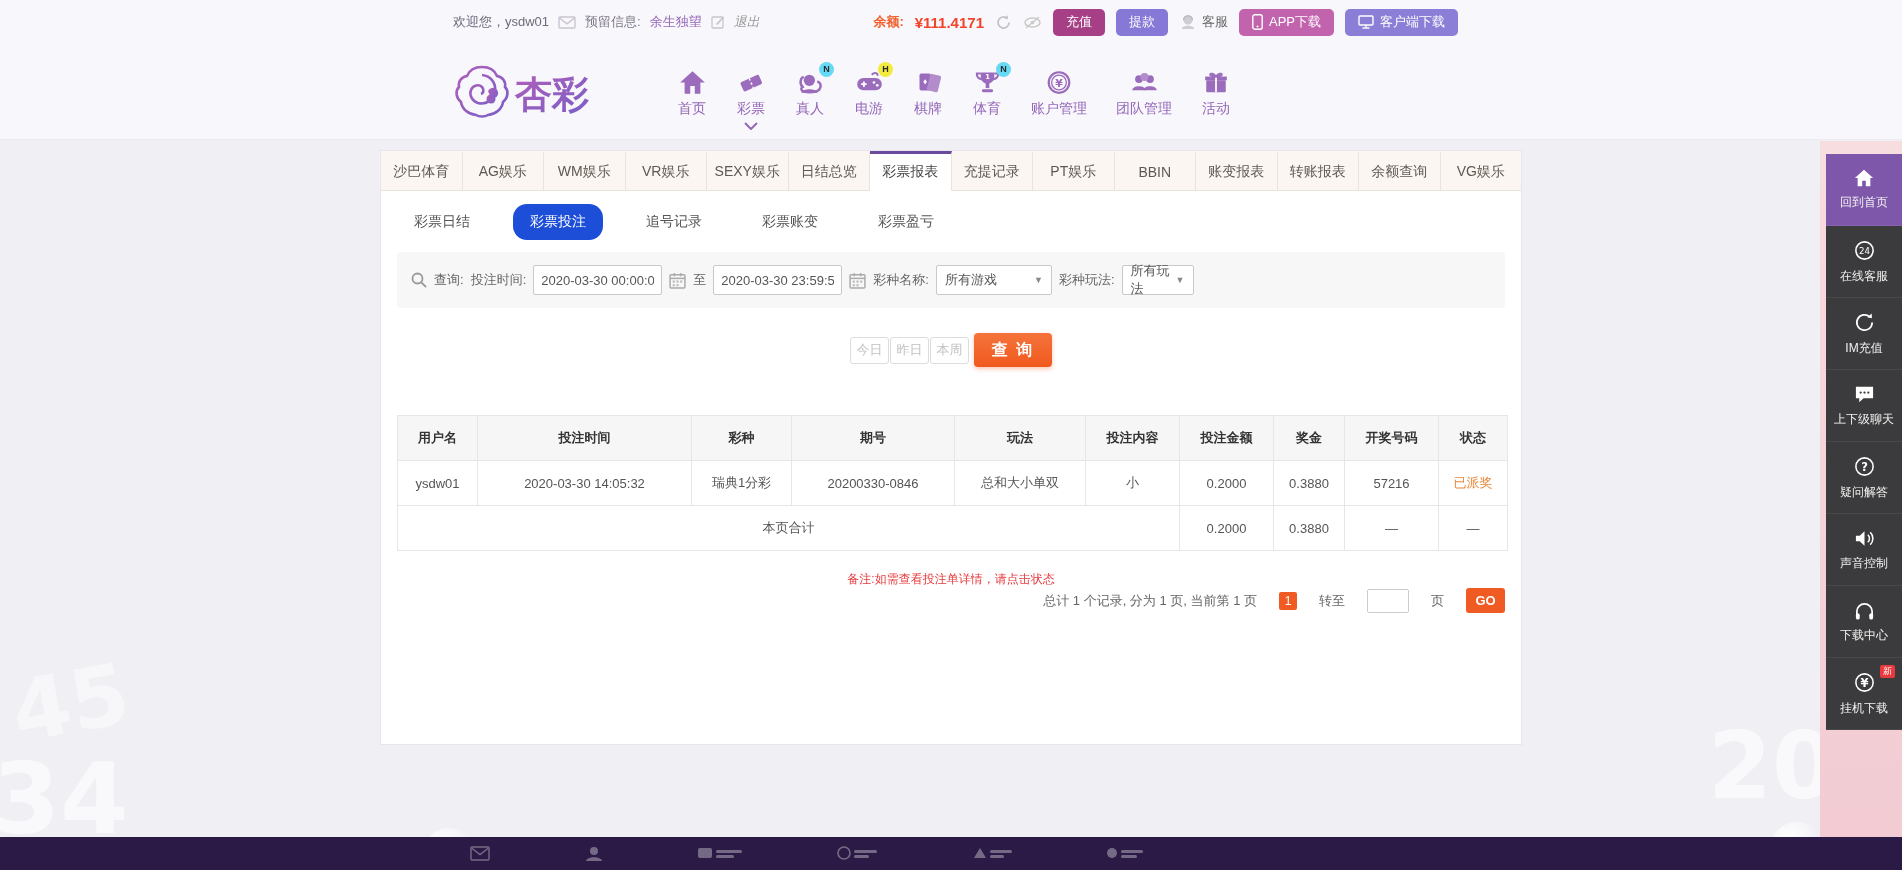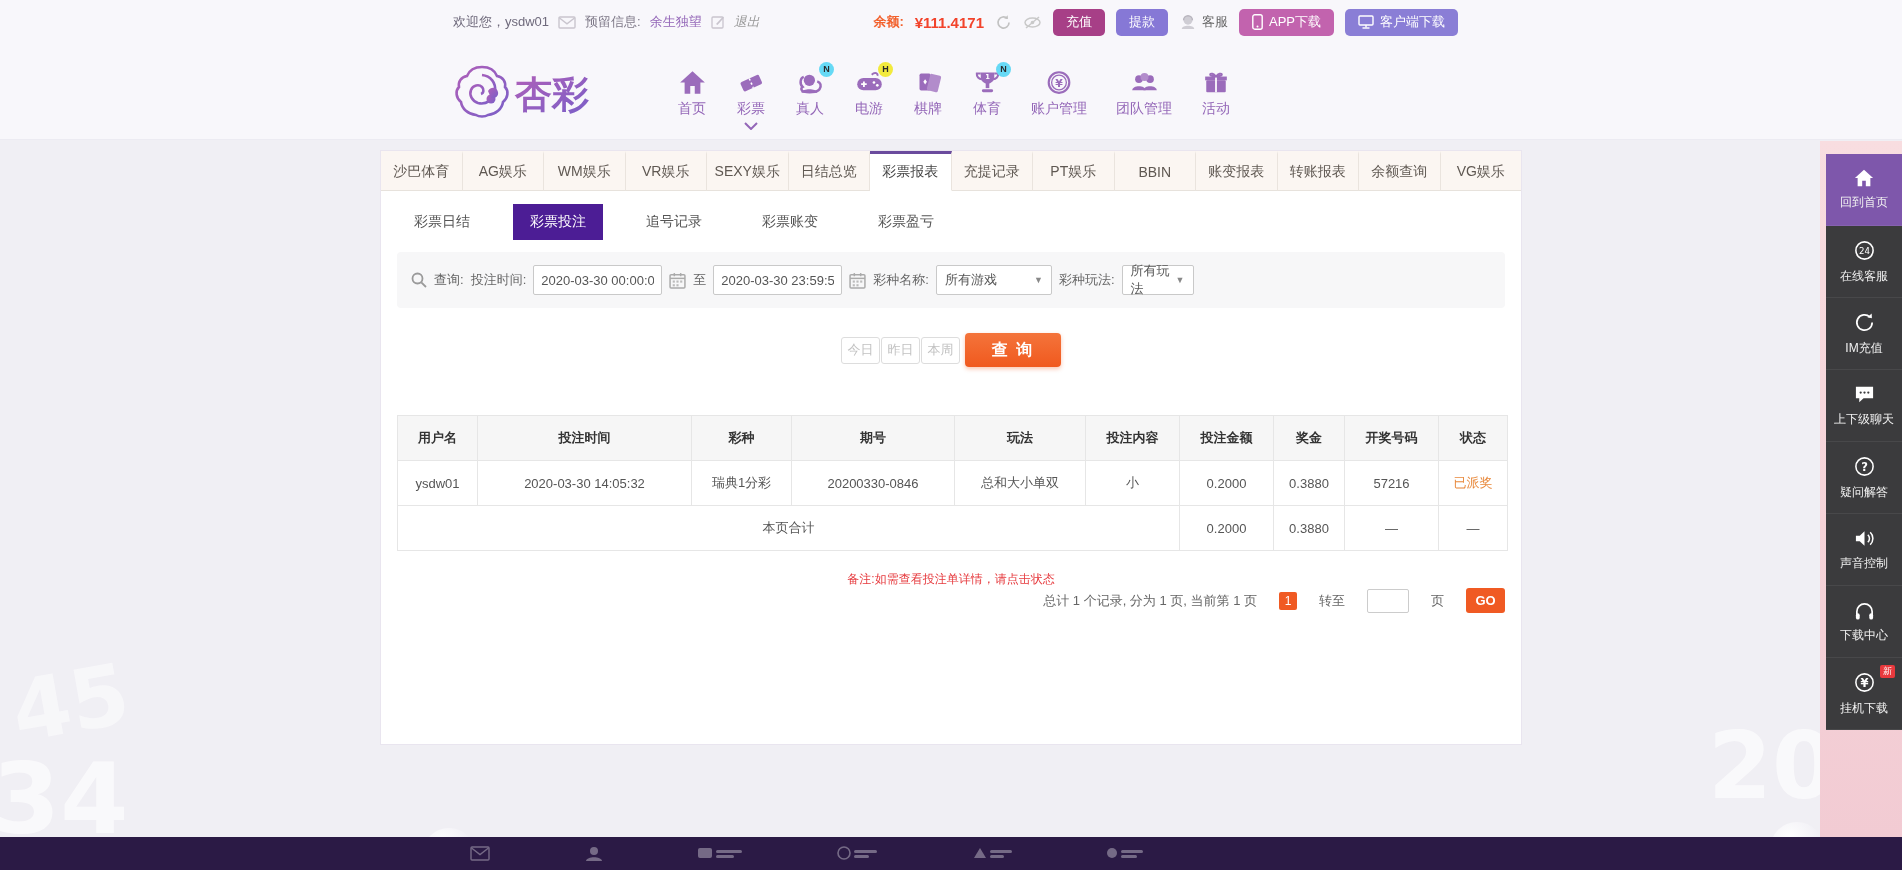--- a/index.html
+++ b/index.html
@@ -43,32 +43,32 @@
   
   .card { position:absolute; left:380px; top:150px; width:1142px; height:595px; background:#fff; border:1px solid #e9e5ef; }
 
   .tabbar { display:flex; height:40px; }
   .tab { flex:1; display:flex; align-items:center; justify-content:center; background:#fbf6f2; border-right:1px solid #eae4de; border-bottom:1px solid #e7e2dc; border-top:3px solid transparent; font-size:14px; color:#5f5852; cursor:pointer; white-space:nowrap; }
   .tab:last-child { border-right:none; }
   .tab.active { background:#fff; border-top:3px solid #6a4b9d; border-bottom:1px solid #fff; color:#444; }
 
   .subtabs { display:flex; gap:26px; margin:13px 16px 12px; font-size:14px; }
   .subtab { padding:9px 17px; color:#555; cursor:pointer; }
-  .subtab.active { background:#4c1d95; color:#fff; }
+  .subtab.active { background:#1d4ed8; color:#fff;border-radius:14px; }
 
   .filterbar { margin:2px 16px 0; background:#f7f7f8; border-radius:4px; height:56px; display:flex; align-items:center; padding:0 14px; gap:7px; font-size:13px; color:#666; }
   .finput { height:30px; border:1px solid #c9c9c9; border-radius:2px; background:#fff; padding:0 7px; font-size:13px; color:#555; width:129px; font-family:inherit; }
   .fselect { height:30px; border:1px solid #c9c9c9; border-radius:2px; background:#fff; display:flex; align-items:center; justify-content:space-between; padding:0 8px; width:116px; color:#555; cursor:pointer; }
   .fselect.small { width:72px; }
   .fcaret { font-size:9px; color:#888; }
   .flabel { white-space:nowrap; }
 
   .quickrow { display:flex; align-items:center; justify-content:center; gap:1px; margin-top:25px; }
   .qbtn { width:39px; height:27px; border:1px solid #ddd; border-radius:3px; background:#fff; color:#c2c2c2; font-size:13px; display:flex; align-items:center; justify-content:center; cursor:pointer; }
-  .searchbtn { margin-left:4px; width:96px; height:34px; background:linear-gradient(#f4743b,#f0591e); color:#fff; font-size:16px; font-weight:bold; border-radius:4px; display:flex; align-items:center; justify-content:center; letter-spacing:2px; cursor:pointer; box-shadow:0 2px 4px rgba(240,90,30,.35); }
+  .searchbtn { margin-left:4px; width:78px; height:34px; background:linear-gradient(#f4743b,#f0591e); color:#fff; font-size:16px; font-weight:bold; border-radius:4px; display:flex; align-items:center; justify-content:center; letter-spacing:2px; cursor:pointer; box-shadow:0 2px 4px rgba(240,90,30,.35); }
 
   table.datatable { margin:48px 16px 0; border-collapse:collapse; width:1110px; font-size:13px; color:#555; table-layout:fixed; }
   .datatable th, .datatable td { border:1px solid #e6e6e6; height:45px; text-align:center; padding:0 4px; overflow:hidden; white-space:nowrap; }
   .datatable th { background:#f6f6f6; color:#333; font-weight:bold; }
   td.status-paid { color:#e8893c; cursor:pointer; }
 
   .noterow { display:flex; align-items:center; margin:20px 16px 0;flex-direction:column; }
   .note { color:#e6393d; font-size:12px; }
   .pager { margin-left:auto; display:flex; align-items:center; gap:22px; color:#666; font-size:13px; }
   .pagebadge { min-width:18px; height:18px; background:#f05a23; color:#fff; border-radius:2px; display:flex; align-items:center; justify-content:center; font-size:12px; padding:0 4px; cursor:pointer; }

